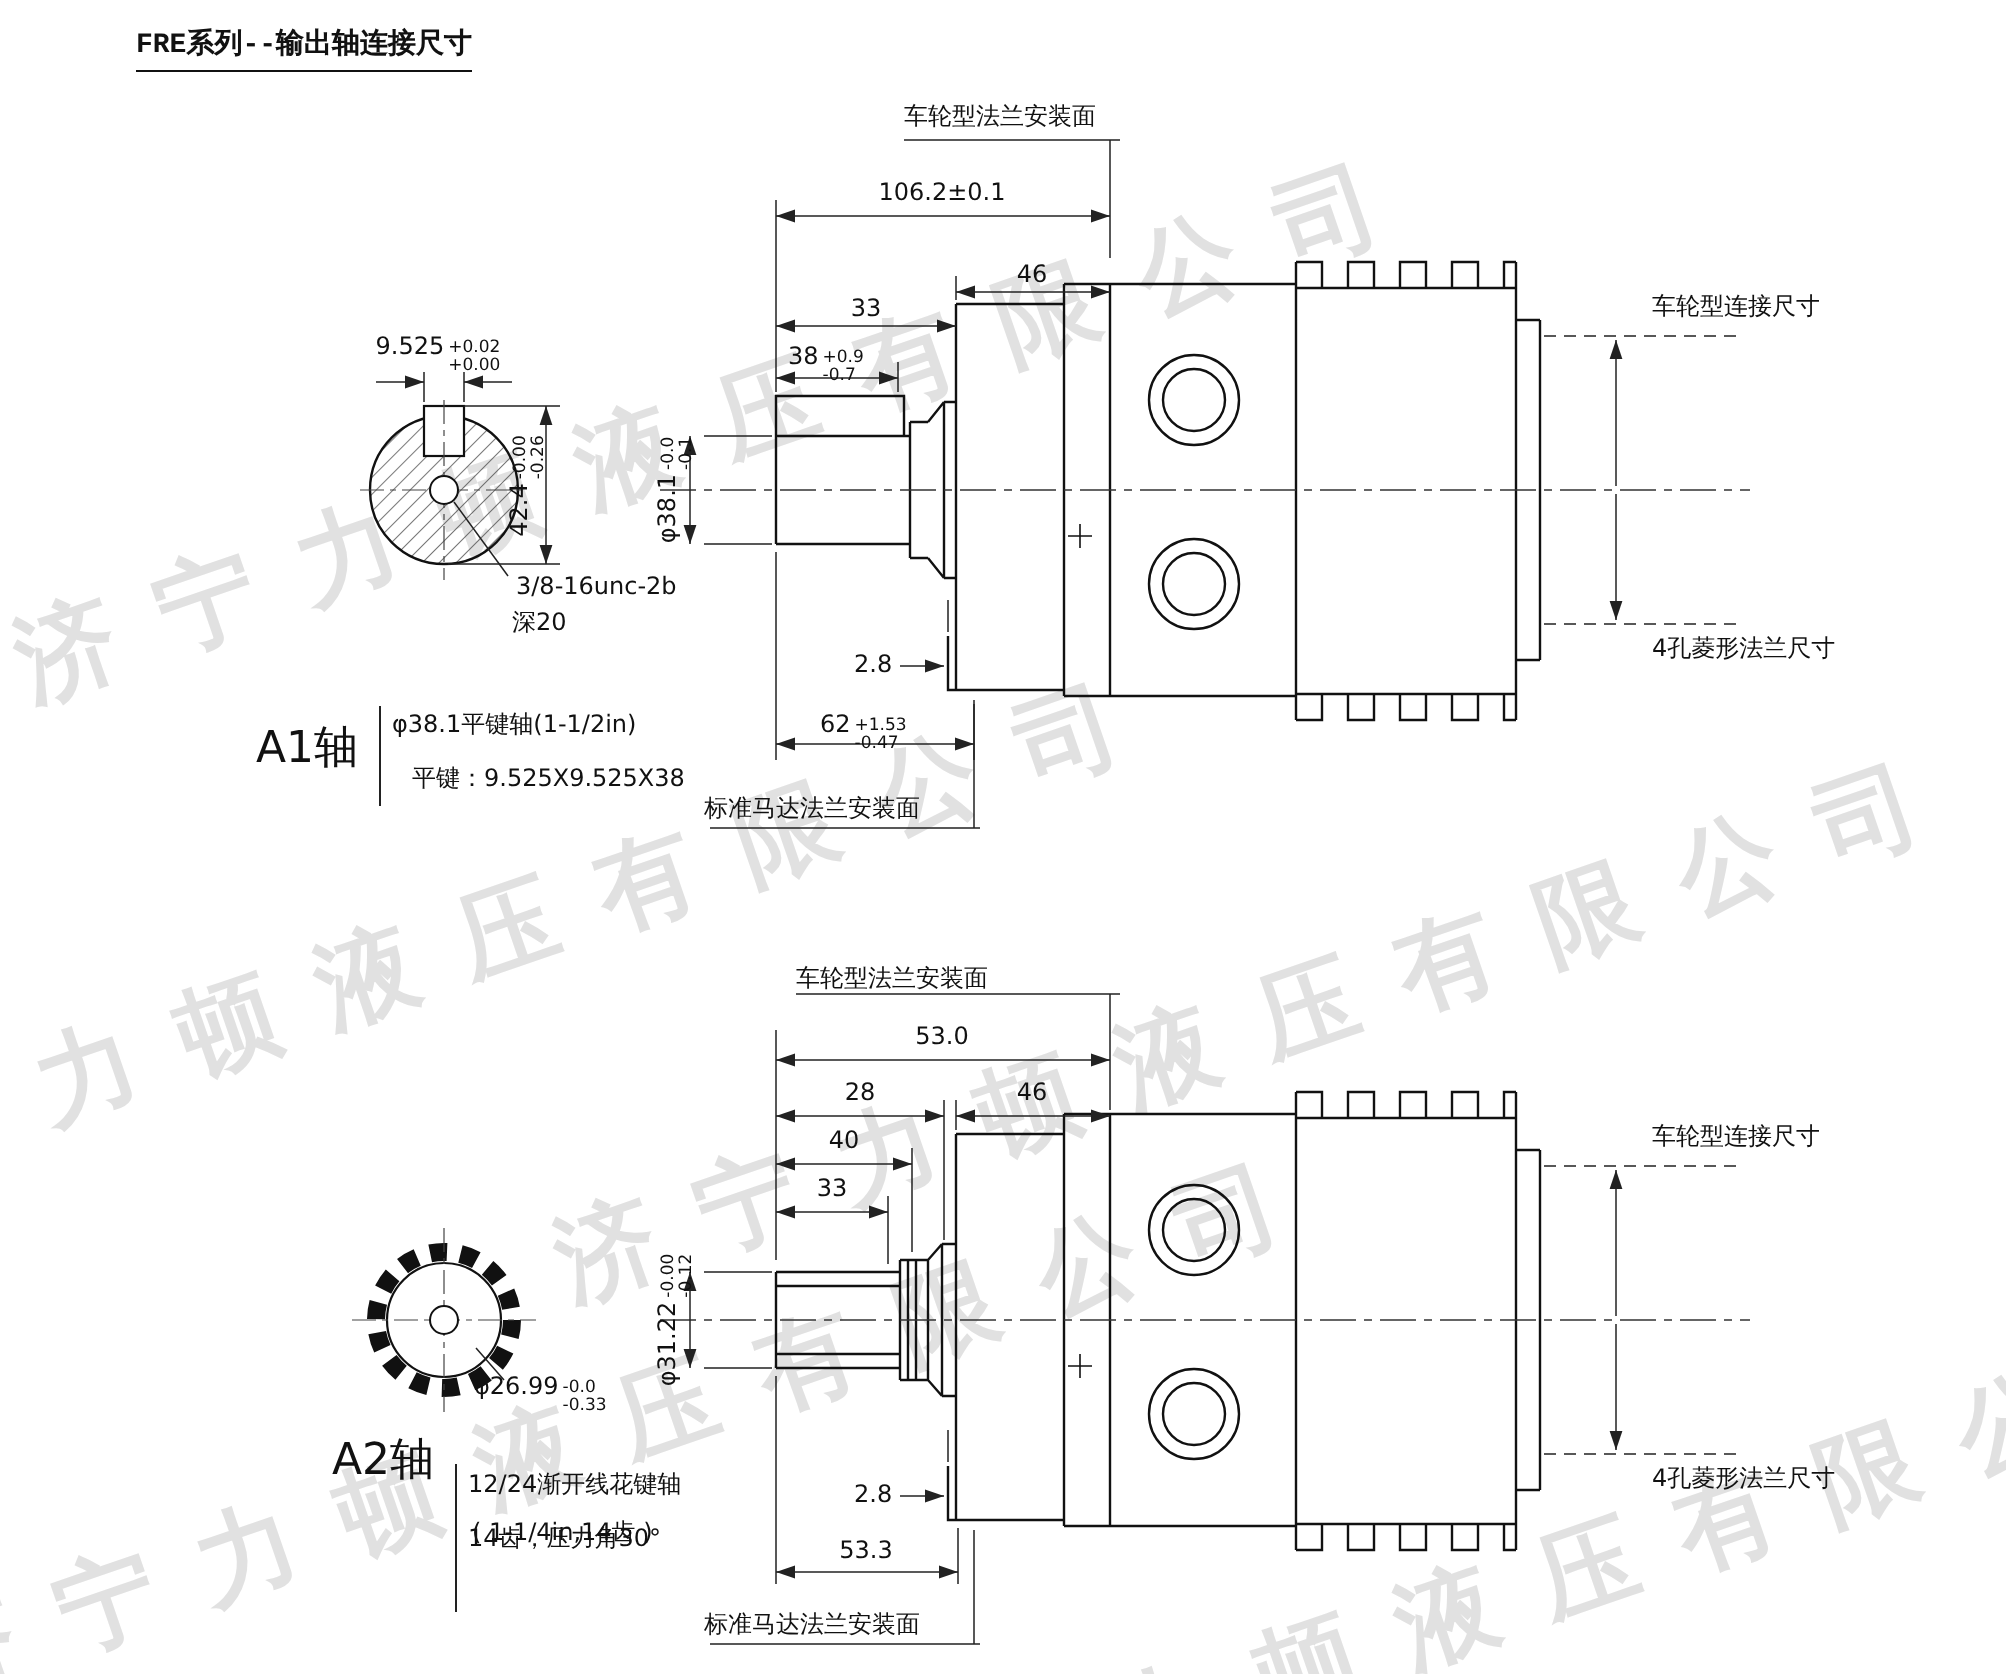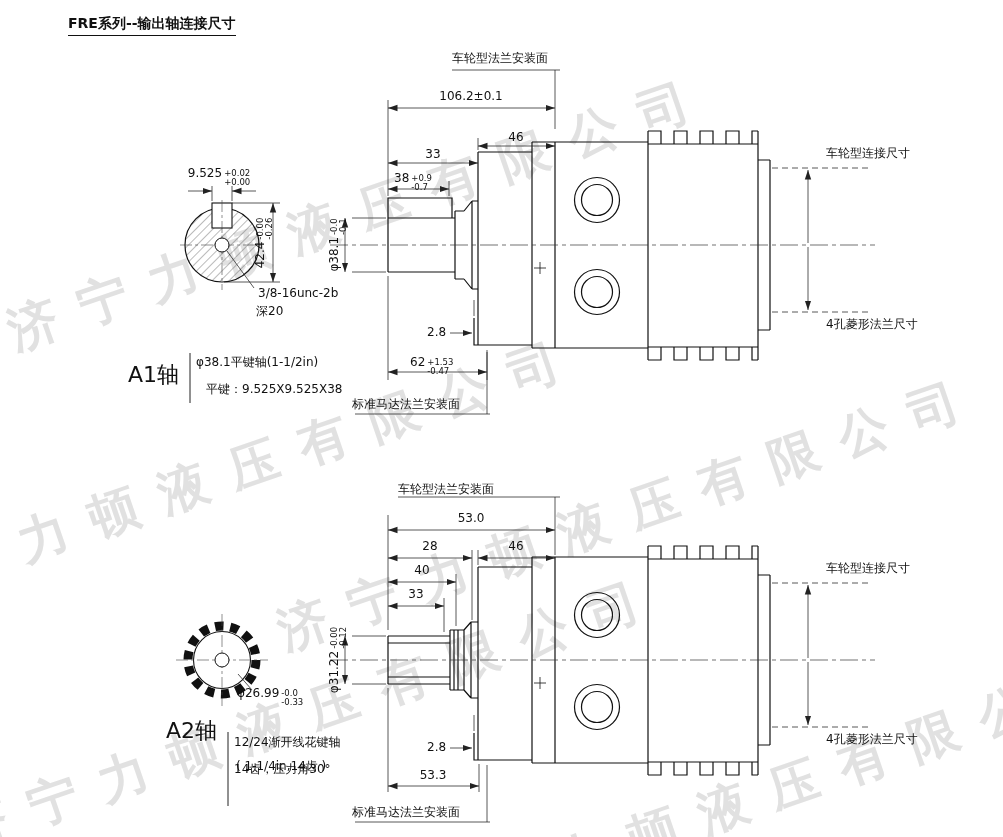--- a/index.html
+++ b/index.html
@@ -3,21 +3,21 @@
 <meta charset="utf-8">
 <style>
   html,body{margin:0;padding:0;background:#fff;}
   .canvas{position:relative;width:1003px;height:837px;background:#fff;overflow:hidden;
           font-family:"DejaVu Sans",sans-serif;color:#111;}
   svg{position:absolute;left:0;top:0;}
   .t{position:absolute;font-size:12px;line-height:14px;white-space:nowrap;color:#111;}
   .ctr{transform:translateX(-50%);}
   .vdim{transform:translate(-50%,-50%) rotate(-90deg);}
   .big{font-size:22px;line-height:20px;}
-  .title{font-size:14px;font-weight:bold;border-bottom:1.4px solid #111;padding-bottom:5px;}
+  .title{font-size:14px;font-weight:bold;border-bottom:1.4px solid #111;padding-bottom:5px;font-family:Liberation Mono, monospace;}
   .tol{display:inline-flex;flex-direction:column;font-size:8.5px;line-height:8.5px;margin-left:2px;vertical-align:1px;}
   .tol i{font-style:normal;}
   .wm{position:absolute;font-size:50px;letter-spacing:24px;white-space:nowrap;
       color:rgba(168,168,168,0.34);transform:rotate(-19deg);transform-origin:0 50%;
       pointer-events:none;font-weight:bold;}
 </style>
 </head>
 <body>
 
 <div class="canvas">

